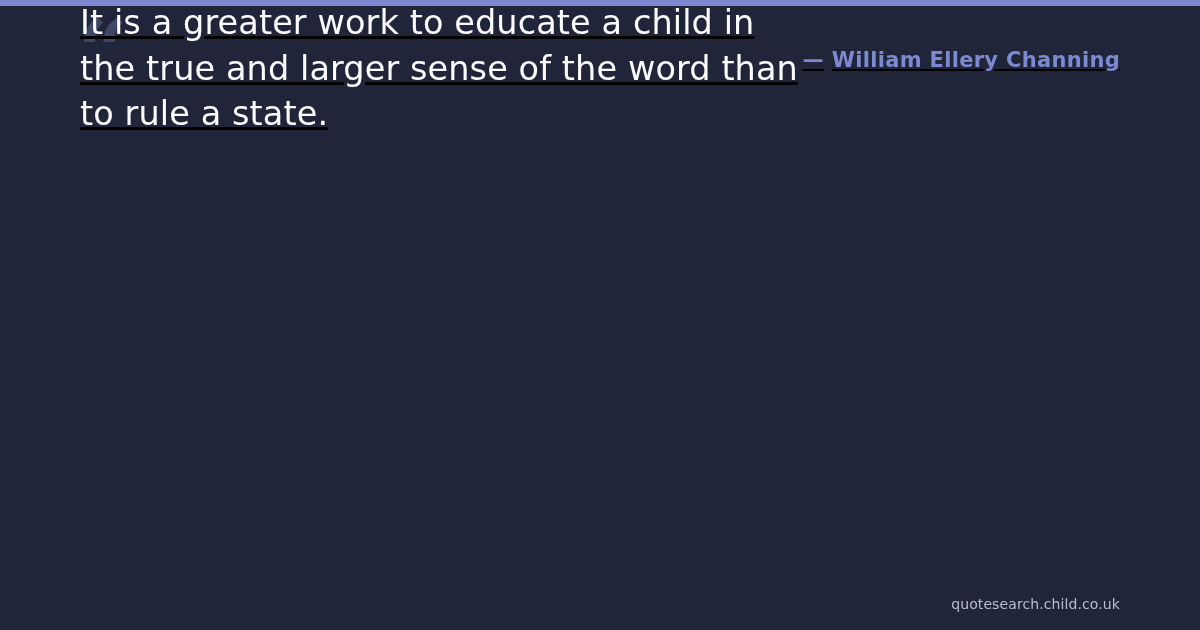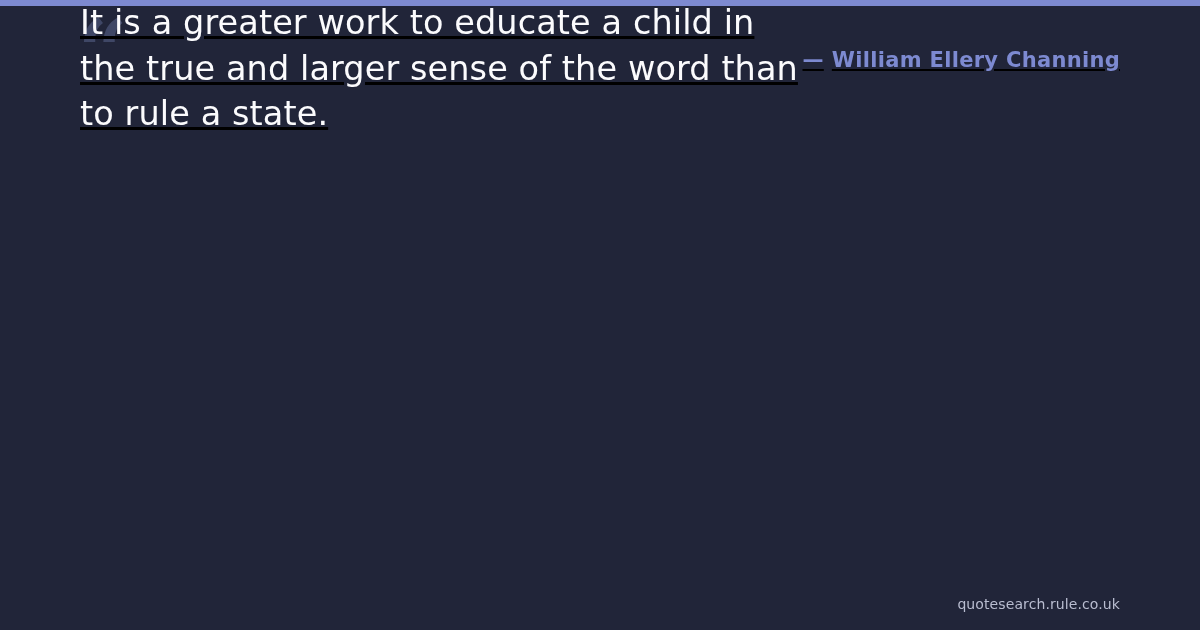--- a/index.html
+++ b/index.html
@@ -109,15 +109,15 @@
   <div class="content">
 
     <p class="quote-text">It is a greater work to educate a child in the true and larger sense of the word than to rule a state.</p>
 
     <div class="attribution">
       <span class="dash">—</span><span>William Ellery Channing</span>
     </div>
 
   </div>
 
-  <div class="watermark">quotesearch.rule.co.uk</div>
+  <div class="watermark">quotesearch.child.co.uk</div>
 
 </div>
 
 </body></html>

